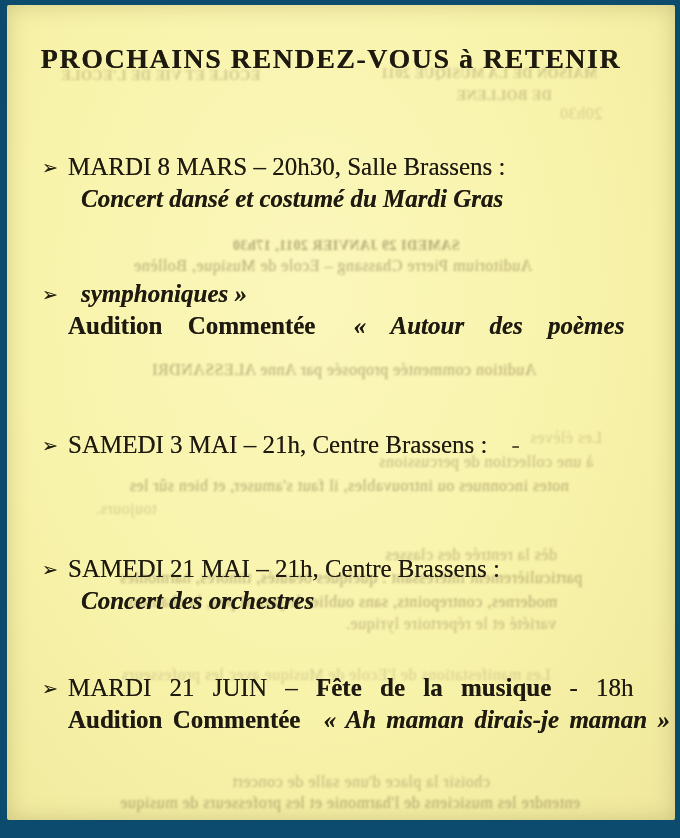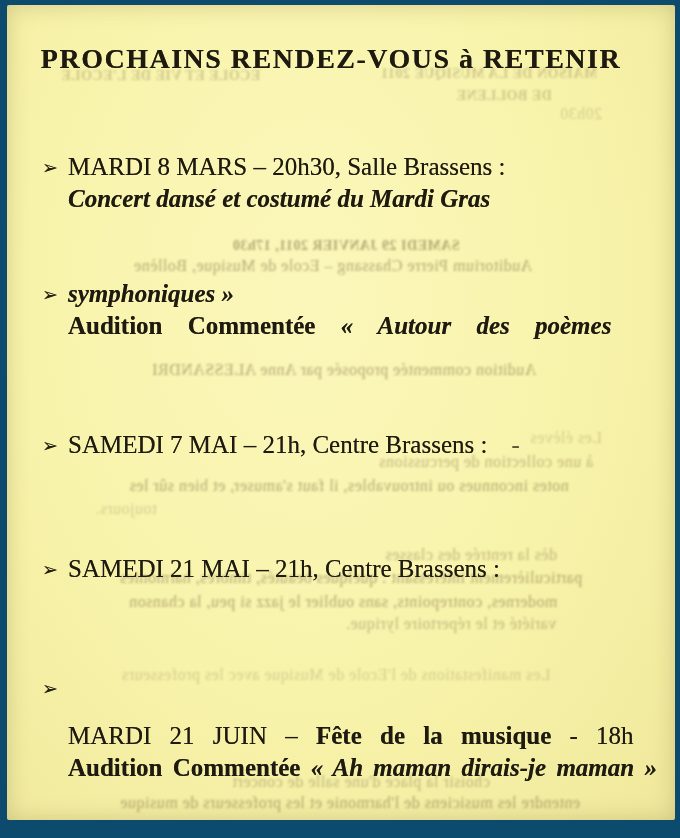--- a/index.html
+++ b/index.html
@@ -78,29 +78,29 @@
   .bullet {
     flex: 0 0 26px;
     font-family: "DejaVu Sans", sans-serif;
     font-size: 19px;
     line-height: 32px;
     color: #24200f;
   }
   .event-body { flex: 1 1 auto; min-width: 0; }
   .line { white-space: nowrap; }
   .b  { font-weight: bold; }
-  .bi { font-weight: bold; font-style: italic; }
+  .bi { font-weight: bold; font-style: italic; margin-left: 13px; }
   .faint-mark {
     color: rgba(95, 86, 50, 0.55);
     margin-left: 24px;
     font-weight: normal;
   }
   
   .ws19 { word-spacing: 19px; }
-  .ws12 { word-spacing: 12px; margin-top: 48px; }
+  .ws12 { word-spacing: 12px; }
   .ws11 { word-spacing: 11px; }
   .ws4  { word-spacing: 4px; }
 </style>
 </head>
 <body>
 
 <div class="scan">
   <div class="paper">
 
     <div class="bleed-layer">
@@ -138,28 +138,29 @@
       <span class="bullet">➢</span>
       <div class="event-body">
         <div class="line"><span class="bi">symphoniques »</span></div>
         <div class="line ws19"><span class="b">Audition Commentée</span> <span class="bi">« Autour des poèmes</span></div>
       </div>
     </div>
 
     <div class="event" style="top:424px;">
       <span class="bullet">➢</span>
       <div class="event-body">
-        <div class="line"><span>SAMEDI 7 MAI – 21h, Centre Brassens :</span><span class="faint-mark">-</span></div>
+        <div class="line"><span>SAMEDI 3 MAI – 21h, Centre Brassens :</span><span class="faint-mark">-</span></div>
       </div>
     </div>
 
     <div class="event" style="top:548px;">
       <span class="bullet">➢</span>
       <div class="event-body">
         <div class="line"><span>SAMEDI 21 MAI – 21h, Centre Brassens :</span></div>
+        <div class="line"><span class="bi">Concert des orchestres</span></div>
       </div>
     </div>
 
     <div class="event" style="top:667px;">
       <span class="bullet">➢</span>
       <div class="event-body">
         <div class="line ws12"><span>MARDI 21 JUIN –</span> <span class="b">Fête de la musique</span> <span>- 18h</span></div>
         <div class="line ws4"><span class="b">Audition Commentée</span> <span class="bi">« Ah maman dirais-je maman »</span></div>
       </div>
     </div>

